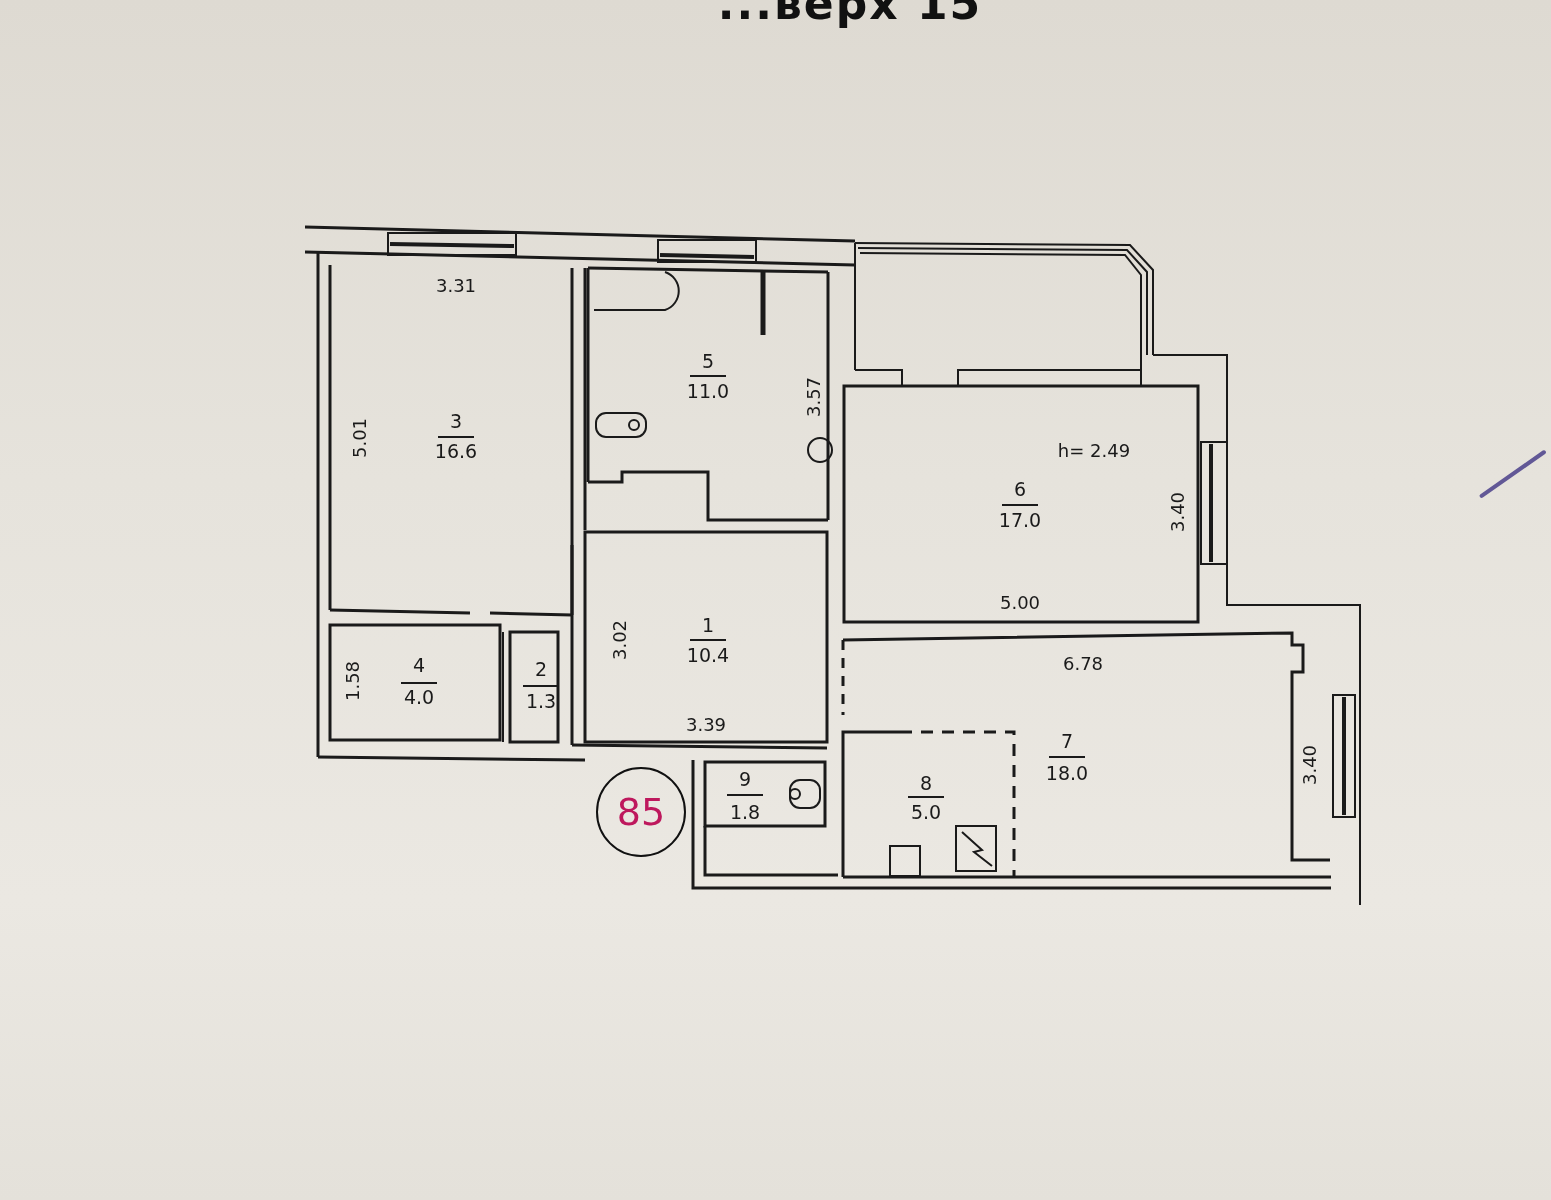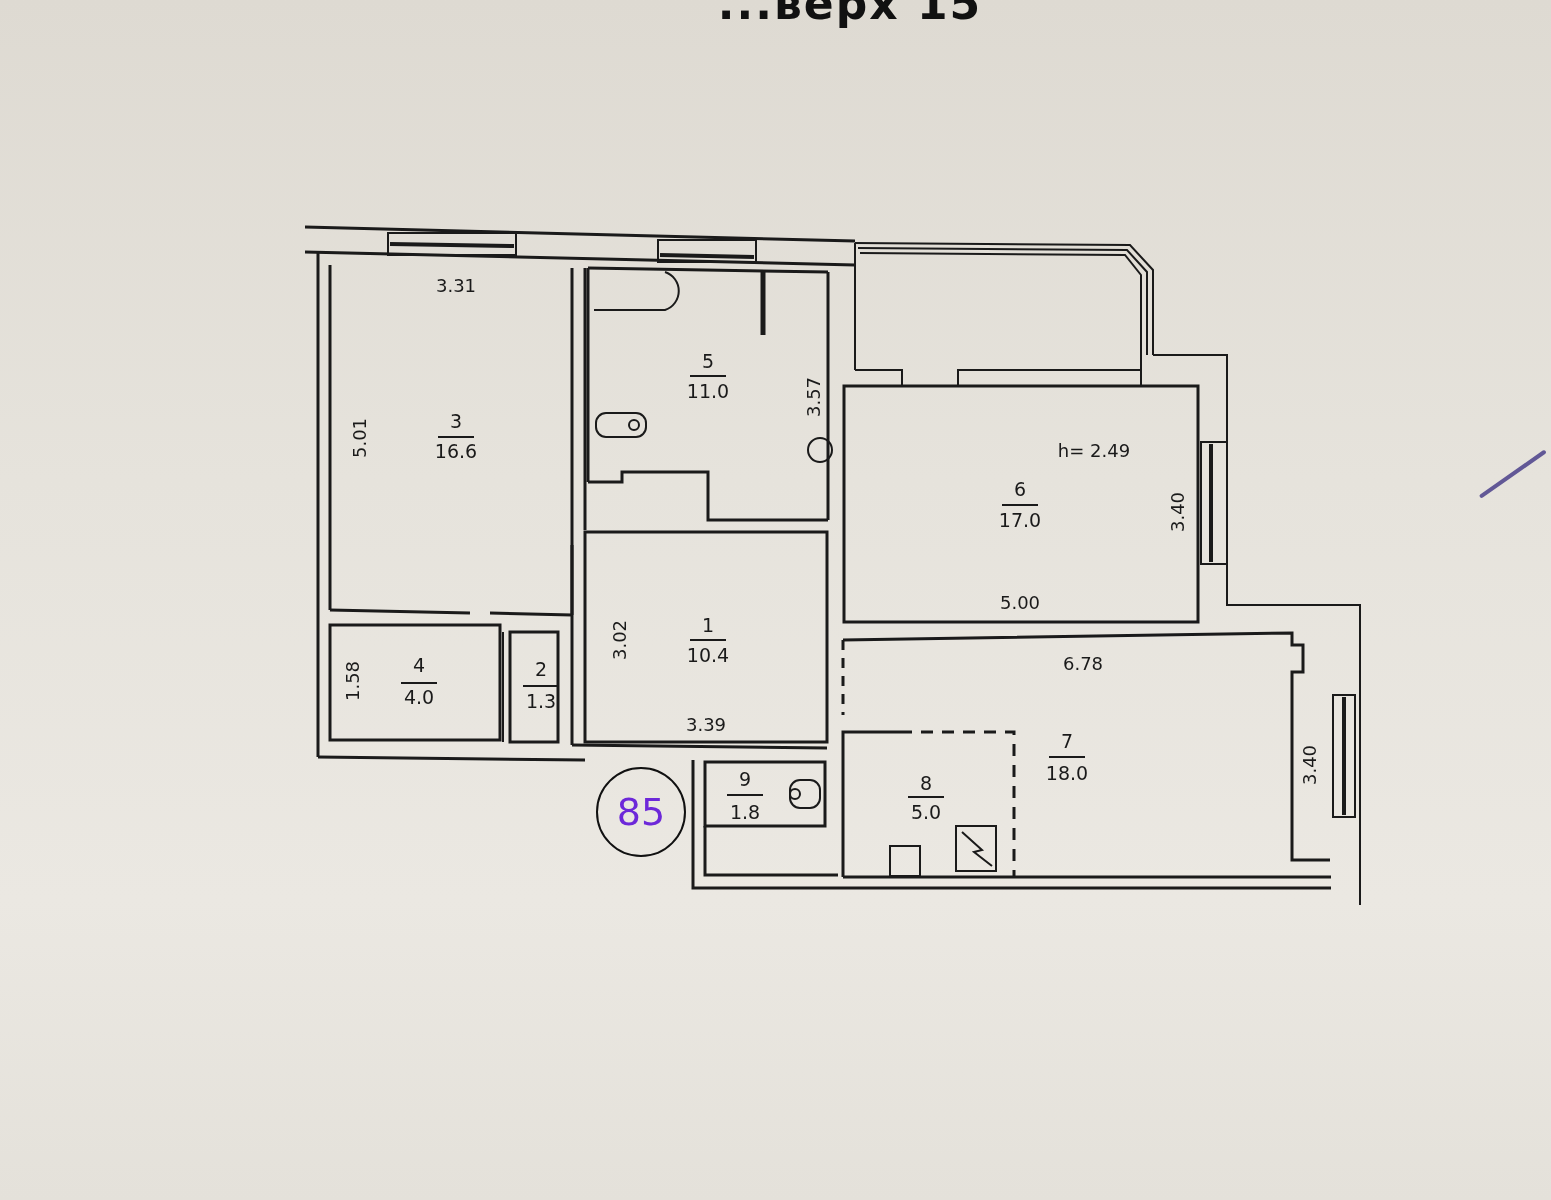--- a/index.html
+++ b/index.html
@@ -12,21 +12,21 @@
   .page-title {
     position:absolute; left:690px; top:-22px; width:320px; text-align:center;
     font-size:44px; font-weight:bold; color:#111; letter-spacing:2px;
   }
   svg.plan { position:absolute; left:0; top:0; }
   .lbl { font-family:"DejaVu Sans", sans-serif; fill:#1a1a1a; }
   .num { font-size:19px; }
   .dim { font-size:18px; }
   .badge { position:absolute; left:596px; top:767px; width:86px; height:86px;
     border:2px solid #111; border-radius:50%; display:flex; align-items:center; justify-content:center;
-    font-size:38px; color:#6d28d9; }
+    font-size:38px; color:#be185d; }
   .pen { position:absolute; left:1480px; top:495px; width:80px; height:4px;
     background:#4a3f8a; transform:rotate(-35deg); transform-origin:left center; border-radius:2px; opacity:.85; }
 </style>
 </head>
 <body>
 
 <div class="page-title">...верх 15</div>
 
 <svg class="plan" width="1551" height="1200" stroke="#1a1a1a" fill="none" stroke-width="3">
 

